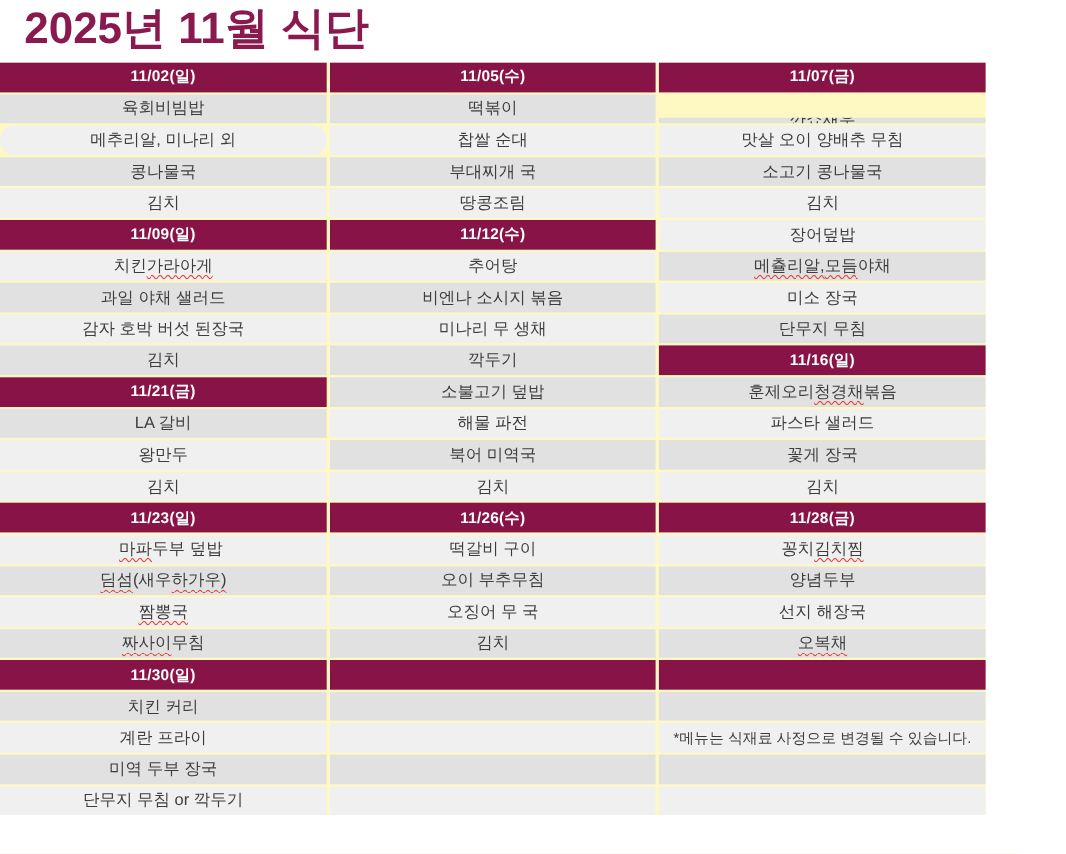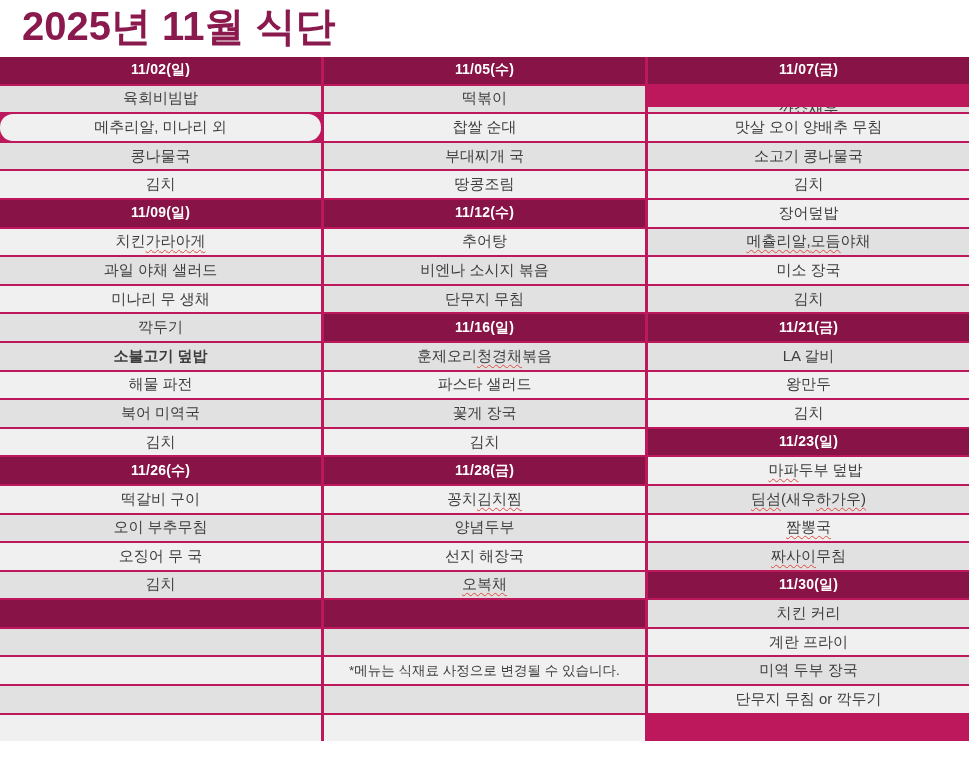--- a/index.html
+++ b/index.html
@@ -9,21 +9,21 @@
   }
   .page-title{
     font-size:40px;font-weight:800;line-height:44px;
     margin:4px 0 0 22px;letter-spacing:0px;
   }
   .menu-table{
     display:grid;
     grid-template-columns:repeat(3,1fr);
     grid-auto-rows:26.6px;
     column-gap:3px;row-gap:2px;
-    width:969px;margin-top:9px;background:#be185d;
+    width:896px;margin-top:9px;background:#fef9c3;
   }
   .cell{
     display:flex;align-items:center;justify-content:center;
     white-space:nowrap;overflow:hidden;
   }
   .date-header{
     color:#ffffff;font-weight:bold;font-size:14px;letter-spacing:.2px;
   }
   .menu-cell{
     font-size:15px;color:#3d3d3d;
@@ -104,34 +104,37 @@
     <div class="cell menu-cell" style="background: rgb(225, 225, 225);">
       <span>과일 야채 샐러드</span>
     </div>
     <div class="cell menu-cell" style="background: rgb(225, 225, 225);">
       <span>비엔나 소시지 볶음</span>
     </div>
     <div class="cell menu-cell" style="background: rgb(240, 240, 240);">
       <span>미소 장국</span>
     </div>
     <div class="cell menu-cell" style="background: rgb(240, 240, 240);">
+      <span>감자 호박 버섯 된장국</span>
+    </div>
+    <div class="cell menu-cell" style="background: rgb(240, 240, 240);">
       <span>미나리 무 생채</span>
     </div>
     <div class="cell menu-cell" style="background: rgb(225, 225, 225);">
       <span>단무지 무침</span>
     </div>
     <div class="cell menu-cell" style="background: rgb(225, 225, 225);">
       <span>김치</span>
     </div>
     <div class="cell menu-cell" style="background: rgb(225, 225, 225);">
       <span>깍두기</span>
     </div>
     <div class="cell date-header" style="background: rgb(135, 19, 71);">11/16(일)</div>
     <div class="cell date-header" style="background: rgb(135, 19, 71);">11/21(금)</div>
-    <div class="cell menu-cell" style="background: rgb(225, 225, 225); font-weight: bold;">
+    <div class="cell menu-cell" style="background: rgb(225, 225, 225);">
       <span>소불고기 덮밥</span>
     </div>
     <div class="cell menu-cell" style="background: rgb(225, 225, 225);">
       <span>훈제오리 </span>
       <span class="misspelled">청경채</span>
       <span> 볶음</span>
     </div>
     <div class="cell menu-cell" style="background: rgb(225, 225, 225);">
       <span>LA 갈비</span>
     </div>

